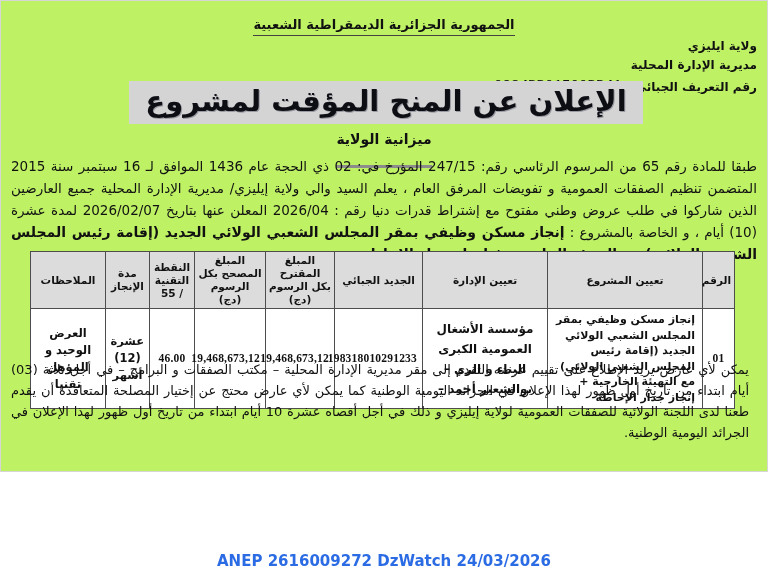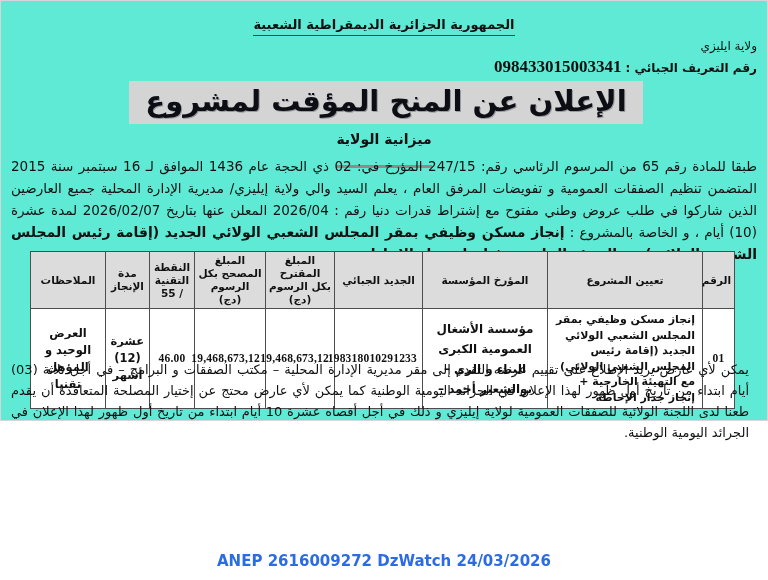--- a/index.html
+++ b/index.html
@@ -5,42 +5,42 @@
   * { margin: 0; padding: 0; box-sizing: border-box; }
   html, body { background: #ffffff; }
   body {
     width: 768px; height: 580px;
     font-family: "DejaVu Sans", sans-serif;
     position: relative;
     overflow: hidden;
   }
   .page {
     position: absolute; inset: 0;
-    width: 768px; height: 421px;
-    background: #5eead4;
+    width: 768px; height: 472px;
+    background: #bef264;
     border: 1px solid #d6d6d6;
   }
   
   .republic {
     position: absolute; top: 13px; left: 0; right: 0;
     text-align: center;
   }
   .republic span {
     display: inline-block;
     font-size: 13px; font-weight: bold; color: #111;
     border-bottom: 1.5px solid #444;
     padding-bottom: 3px;
   }
   
   .letterhead {
     position: absolute; top: 36px; right: 10px;
     text-align: right; color: #111;
     line-height: 19px;
   }
-  .letterhead .lh-line { font-size: 12px; font-weight: normal; }
+  .letterhead .lh-line { font-size: 12px; font-weight: bold; }
   .letterhead .tax-line { margin-top: 1px; font-size: 12px; font-weight: bold; }
   .letterhead .tax-num {
     font-family: "Liberation Serif", "DejaVu Serif", serif;
     font-size: 17px; font-weight: bold; letter-spacing: 0.5px;
   }
   
   .main-title {
     position: absolute; top: 80px; left: 4px; right: 0;
     text-align: center;
   }
@@ -122,20 +122,21 @@
 <body>
 
 <div class="page">
 
   <div class="republic">
     <span>الجمهورية الجزائرية الديمقراطية الشعبية</span>
   </div>
 
   <div class="letterhead">
     <div class="lh-line">ولاية ايليزي</div>
+    <div class="lh-line">مديرية الإدارة المحلية</div>
     <div class="tax-line"><span>رقم التعريف الجبائي : </span><span class="tax-num">098433015003341</span></div>
   </div>
 
   <div class="main-title">
     <span>الإعلان عن المنح المؤقت لمشروع</span>
   </div>
 
   <div class="budget-subtitle">
     <span>ميزانية الولاية</span>
   </div>
@@ -152,21 +153,21 @@
       <col style="width:69px">
       <col style="width:71px">
       <col style="width:45px">
       <col style="width:44px">
       <col style="width:75px">
     </colgroup>
     <thead>
       <tr>
         <th>الرقم</th>
         <th>تعيين المشروع</th>
-        <th>المؤرخ المؤسسة</th>
+        <th>تعيين الإدارة</th>
         <th>الجديد الجبائي</th>
         <th>المبلغ المقترح بكل الرسوم (دج)</th>
         <th>المبلغ المصحح بكل الرسوم (دج)</th>
         <th>النقطة التقنية / 55</th>
         <th>مدة الإنجاز</th>
         <th>الملاحظات</th>
       </tr>
     </thead>
     <tbody>
       <tr>

